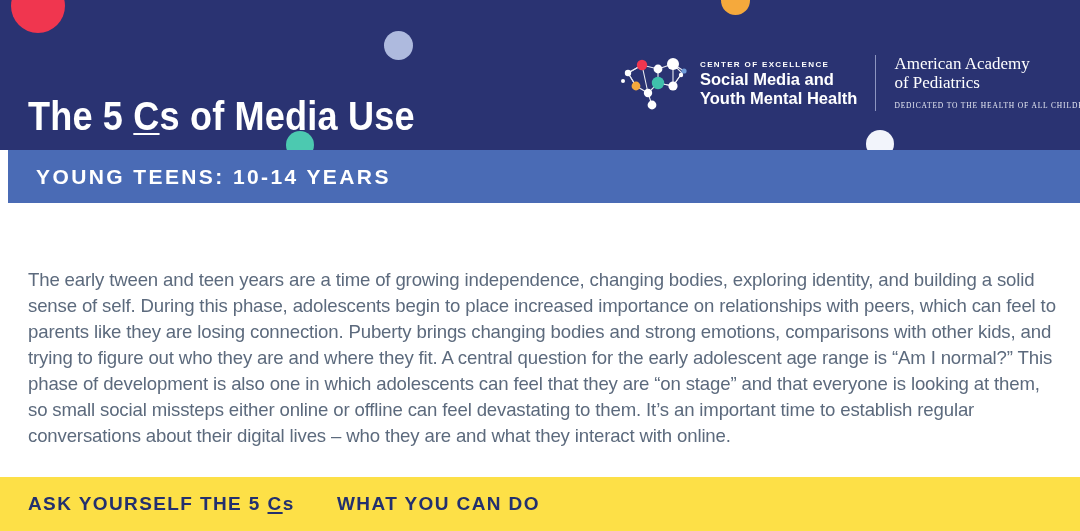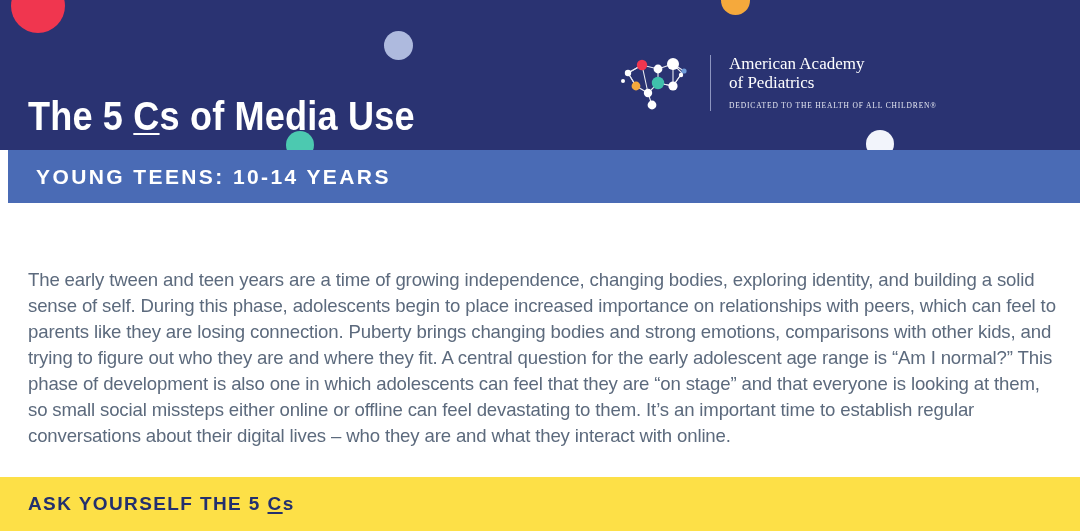--- a/index.html
+++ b/index.html
@@ -128,20 +128,25 @@
             <circle cx="10" cy="20" r="3.2" fill="#ffffff"></circle>
             <circle cx="40" cy="16" r="4.4" fill="#ffffff"></circle>
             <circle cx="55" cy="11" r="6.0" fill="#ffffff"></circle>
             <circle cx="55" cy="33" r="4.6" fill="#ffffff"></circle>
             <circle cx="30" cy="40" r="4.2" fill="#ffffff"></circle>
             <circle cx="34" cy="52" r="4.4" fill="#ffffff"></circle>
             <circle cx="63" cy="22" r="2.2" fill="#ffffff"></circle>
             <circle cx="5" cy="28" r="2.0" fill="#ffffff"></circle>
           </svg>
         </span>
+        <div class="coe-text">
+          <div class="coe-kicker">CENTER OF EXCELLENCE</div>
+          <div class="coe-name">Social Media and</div>
+          <div class="coe-name">Youth Mental Health</div>
+        </div>
       </div>
 
       <span class="divider"></span>
 
       <div class="aap">
         <div class="aap-text">
           <div class="aap-name">American Academy</div>
           <div class="aap-name">of Pediatrics</div>
           <div class="aap-tag">DEDICATED TO THE HEALTH OF ALL CHILDREN®</div>
         </div>
@@ -157,15 +162,16 @@
   <div class="ageband">
     <div class="ageband-label">YOUNG TEENS: 10-14 YEARS</div>
   </div>
 
   <div class="body-wrap">
     <p class="intro">The early tween and teen years are a time of growing independence, changing bodies, exploring identity, and building a solid sense of self. During this phase, adolescents begin to place increased importance on relationships with peers, which can feel to parents like they are losing connection.  Puberty brings changing bodies and strong emotions, comparisons with other kids, and trying to figure out who they are and where they fit. A central question for the early adolescent age range is “Am I normal?” This phase of development is also one in which adolescents can feel that they are “on stage” and that everyone is looking at them, so small social missteps either online or offline can feel devastating to them. It’s an important time to establish regular conversations about their digital lives – who they are and what they interact with online.</p>
   </div>
 
   <div class="teal">
     <div class="teal-col c1"><span>ASK YOURSELF THE 5 </span><span class="u">C</span><span>s</span></div>
+    <div class="teal-col c2">WHAT YOU CAN DO</div>
   </div>
 
 </div>
 
 </body></html>

